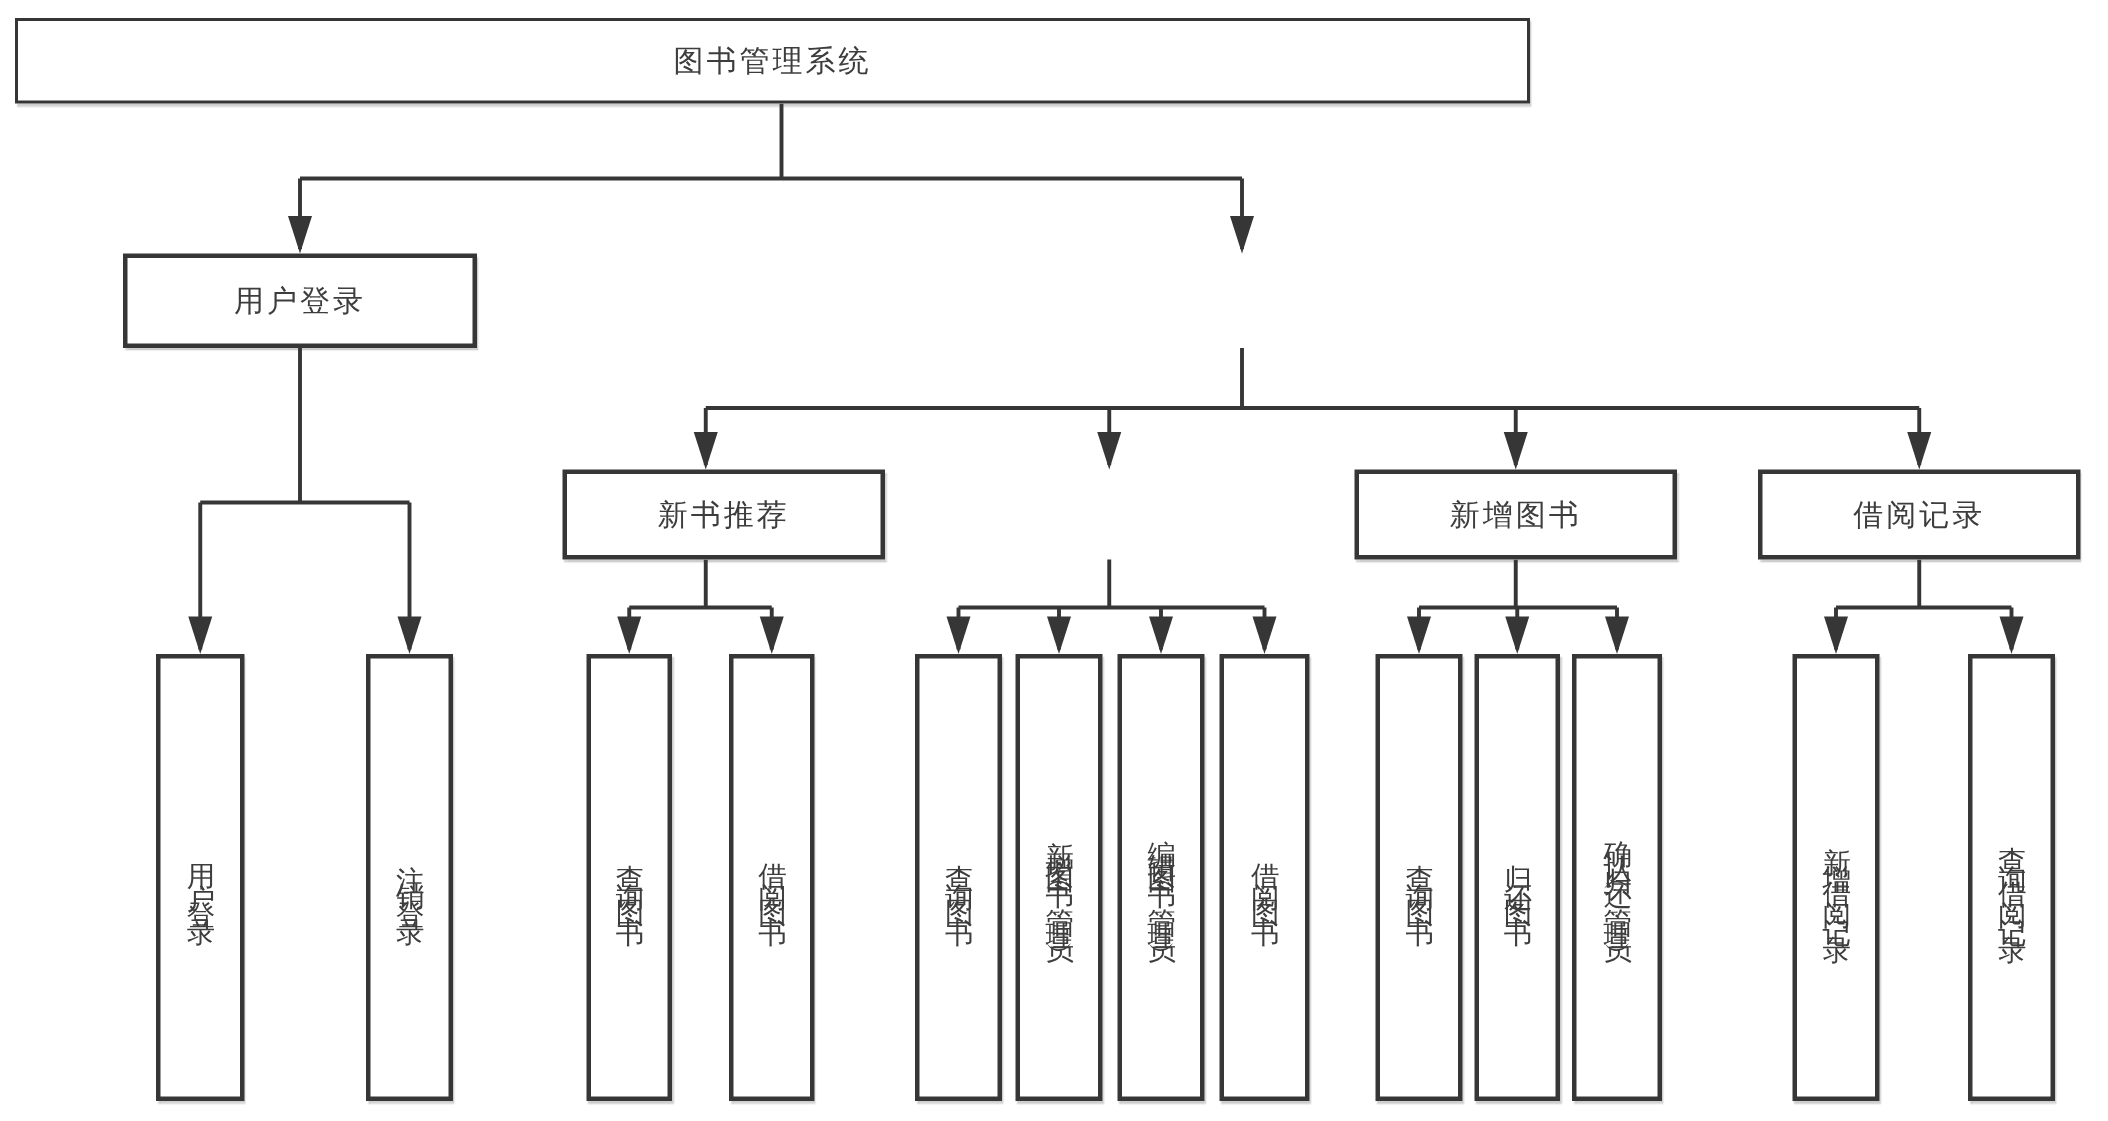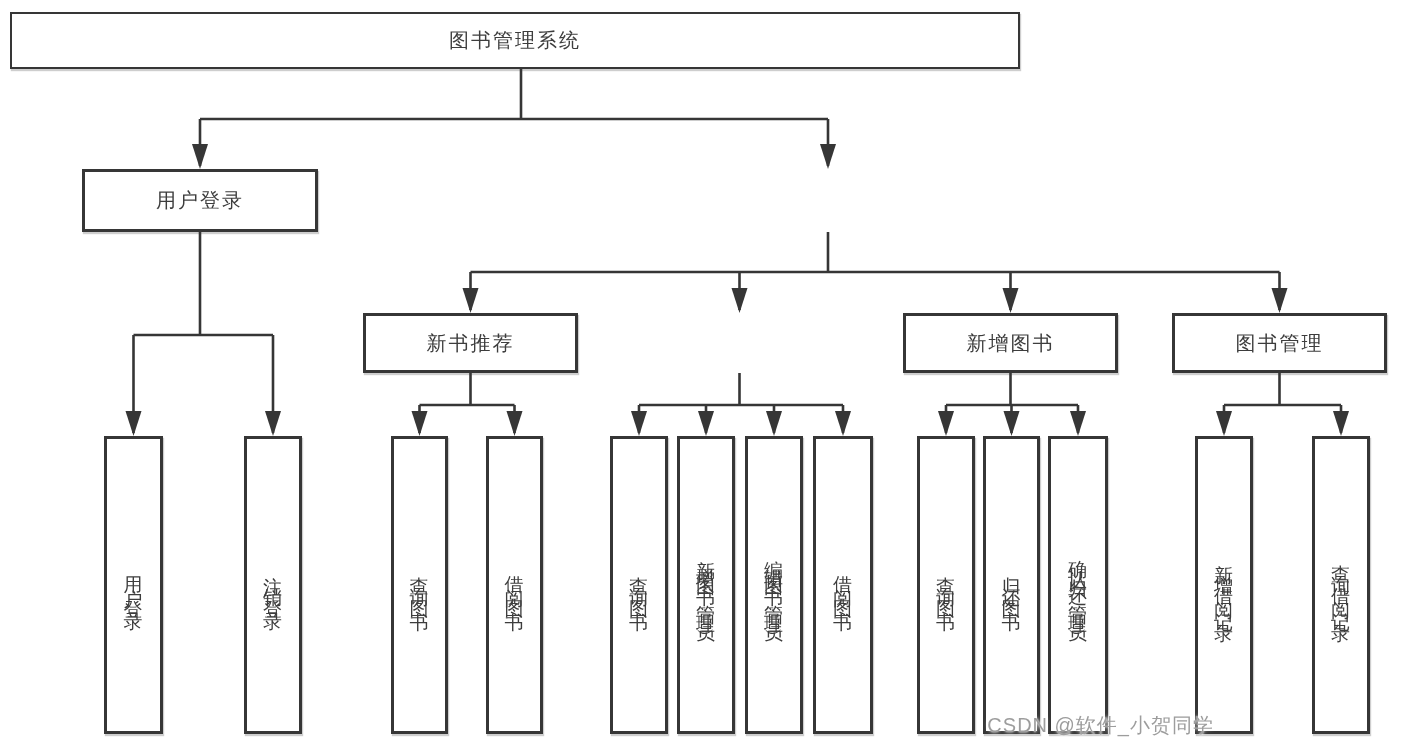--- a/index.html
+++ b/index.html
@@ -12,21 +12,20 @@
     height: 747px;
     position: relative;
     font-family: "Liberation Sans", "DejaVu Sans", sans-serif;
     overflow: hidden;
   }
   #diagram {
     position: absolute;
     inset: 0;
     width: 1203px;
     height: 747px;
-    padding-left: 24px;
   }
   #connectors {
     position: absolute;
     left: 0;
     top: 0;
     z-index: 1;
   }
   .node {
     position: absolute;
     box-sizing: border-box;
@@ -44,21 +43,21 @@
     letter-spacing: 2px;
     white-space: nowrap;
   }
   
   .n-root     { left: 10px;  top: 12px;  width: 1010px; height: 57px; border-width: 2px; }
   
   .n-login    { left: 82px;  top: 169px; width: 236px; height: 63px; }
   .n-bookmgmt { left: 711px; top: 169px; width: 233px; height: 63px; }
   
   .lvl3 { top: 313px; height: 60px; }
-  .n-newbook  { left: 363px;  width: 215px; }
+  .n-newbook  { left: 375px;  width: 215px; }
   .n-borrow   { left: 633px;  width: 213px; }
   .n-current  { left: 903px;  width: 215px; }
   .n-records  { left: 1172px; width: 215px; }
   
   .leaf { top: 436px; height: 298px; }
   .leaf .lbl {
     writing-mode: vertical-rl;
     font-size: 19px;
     letter-spacing: 12px;
     line-height: 1;
@@ -162,21 +161,21 @@
     <span class="lbl">用户登录</span>
   </div>
 
   <div class="node lvl3 n-newbook">
     <span class="lbl">新书推荐</span>
   </div>
   <div class="node lvl3 n-current">
     <span class="lbl">新增图书</span>
   </div>
   <div class="node lvl3 n-records">
-    <span class="lbl">图书管理</span>
+    <span class="lbl">借阅记录</span>
   </div>
 
   <div class="node leaf n-l1a">
     <span class="lbl">用户登录</span>
   </div>
   <div class="node leaf n-l1b">
     <span class="lbl">注销登录</span>
   </div>
 
   <div class="node leaf n-l2a">
@@ -209,14 +208,13 @@
     <span class="lbl">确认归还（管理员）</span>
   </div>
 
   <div class="node leaf n-l5a">
     <span class="lbl">新增借阅记录</span>
   </div>
   <div class="node leaf n-l5b">
     <span class="lbl">查询借阅记录</span>
   </div>
 
-  <div id="watermark">CSDN @软件_小贺同学</div>
 </div>
 
 </body></html>

